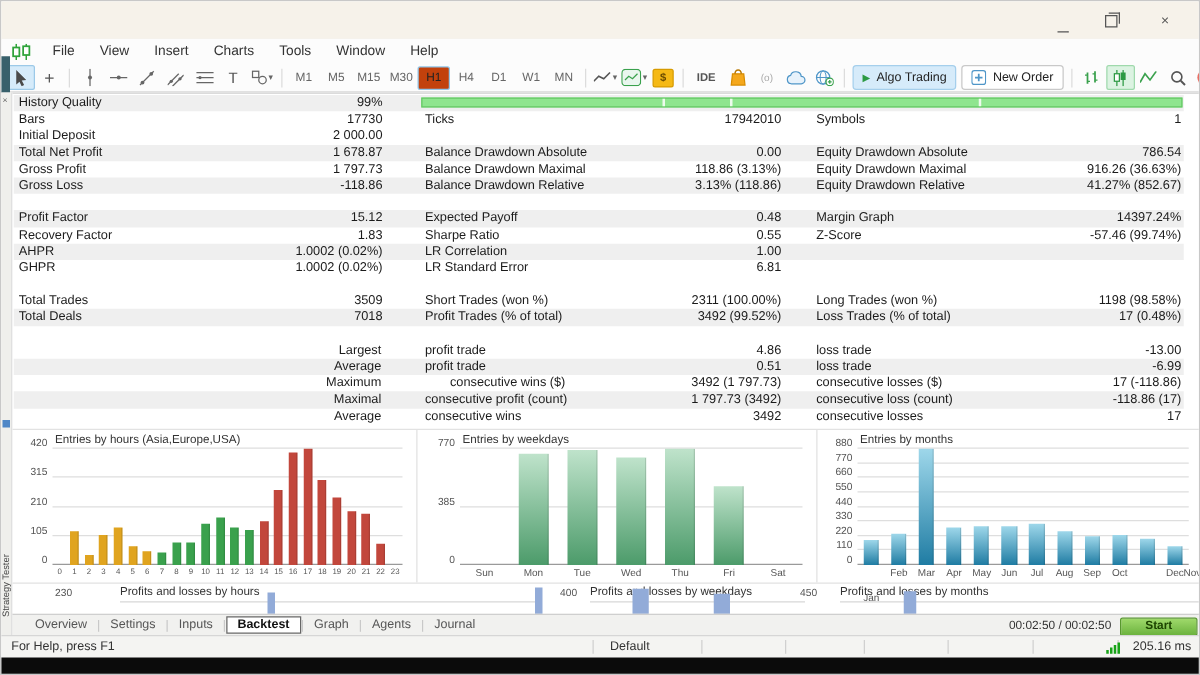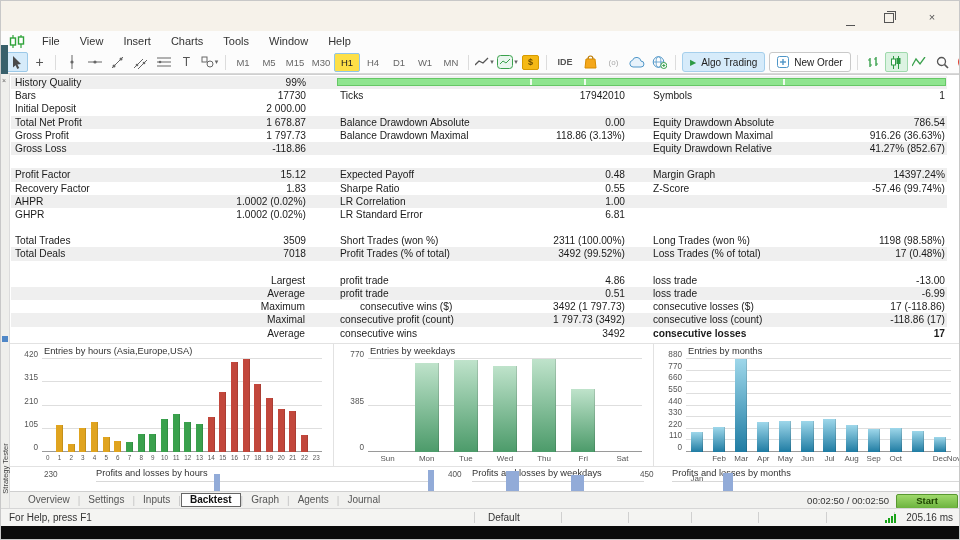--- a/index.html
+++ b/index.html
@@ -18,21 +18,21 @@
   #logo{margin:0 6px 0 8px;display:flex;align-items:center;}
   .menu-item{padding:2px 10px;cursor:default;}
   
   #toolbar{position:absolute;left:0;top:50px;width:960px;height:23px;background:#fcfcfc;border-bottom:1px solid #d8d8d8;
            display:flex;align-items:center;font-size:10px;color:#555;padding-left:4px;box-sizing:border-box;}
   .tool{width:21px;height:18px;display:flex;align-items:center;justify-content:center;border:1px solid transparent;border-radius:2px;flex:0 0 auto;}
   .tool.active{background:#d6ebfa;border-color:#9cc9e8;}
   .tool.active-green{background:#dcf3e2;border-color:#9fd9ac;}
   .sep{width:1px;height:15px;background:#dcdcdc;margin:0 4px;flex:0 0 auto;}
   .tf{width:24px;height:17px;line-height:17px;text-align:center;color:#666;font-size:9.5px;border:1px solid transparent;border-radius:2px;flex:0 0 auto;}
-  .tf.active{background:#fde047;border-color:#90c5e8;color:#222;}
+  .tf.active{background:#c2410c;border-color:#90c5e8;color:#222;}
   .caret{font-size:7px;color:#666;margin-left:1px;}
   .tbtn{display:flex;align-items:center;height:18px;border:1px solid #c9c9c9;border-radius:3px;background:#fff;padding:0 7px;font-size:10px;color:#222;margin:0 2px;flex:0 0 auto;}
   .tbtn.blue{background:#d6ebfa;border-color:#a5cfec;}
   .yellowbox{width:15px;height:13px;background:#f5b915;border:1px solid #d79b00;border-radius:2px;color:#6b4c00;font-size:9px;font-weight:bold;text-align:center;line-height:13px;}
   .ide-label{font-size:9px;font-weight:bold;color:#555;}
   .badge{position:relative;width:14px;height:14px;border-radius:50%;background:#e33e30;color:#fff;font-size:8.5px;font-weight:bold;text-align:center;line-height:14px;}
   #right-tools{margin-left:auto;display:flex;align-items:center;padding-right:8px;}
   
   #edge-dark{position:absolute;left:0;top:44px;width:7px;height:29px;background:#38606b;}
   #leftrail{position:absolute;left:0;top:73px;width:9px;height:434px;background:#efefec;border-right:1px solid #dcdcdc;box-sizing:border-box;}
@@ -355,20 +355,24 @@
           <div class="cell" style="grid-column: 5;">
             <span class="stat-label">Equity Drawdown Maximal</span>
             <span class="stat-value">916.26 (36.63%)</span>
           </div>
         </div>
         <div class="trow shade">
           <div class="cell" style="grid-column: 1;">
             <span class="stat-label">Gross Loss</span>
             <span class="stat-value">-118.86</span>
           </div>
+          <div class="cell" style="grid-column: 3;">
+            <span class="stat-label">Balance Drawdown Relative</span>
+            <span class="stat-value">3.13% (118.86)</span>
+          </div>
           <div class="cell" style="grid-column: 5;">
             <span class="stat-label">Equity Drawdown Relative</span>
             <span class="stat-value">41.27% (852.67)</span>
           </div>
         </div>
         <div class="trow gap"></div>
         <div class="trow shade">
           <div class="cell" style="grid-column: 1;">
             <span class="stat-label">Profit Factor</span>
             <span class="stat-value">15.12</span>
@@ -512,21 +516,21 @@
         </div>
         <div class="trow">
           <div class="cell sub" style="grid-column: 1;">
             <span class="stat-label">Average</span>
             <span class="stat-value"></span>
           </div>
           <div class="cell" style="grid-column: 3;">
             <span class="stat-label">consecutive wins</span>
             <span class="stat-value">3492</span>
           </div>
-          <div class="cell" style="grid-column: 5; font-weight: bold;">
+          <div class="cell" style="grid-column: 5;">
             <span class="stat-label">consecutive losses</span>
             <span class="stat-value">17</span>
           </div>
         </div>
       </div>
     <div id="charts">
       <div class="chart-vdiv" style="left:323px;"></div>
       <div class="chart-vdiv" style="left:643px;"></div>
     <div class="chart" style="left: 2px; width: 318px;">
           <div class="ctitle">Entries by hours (Asia,Europe,USA)</div>

